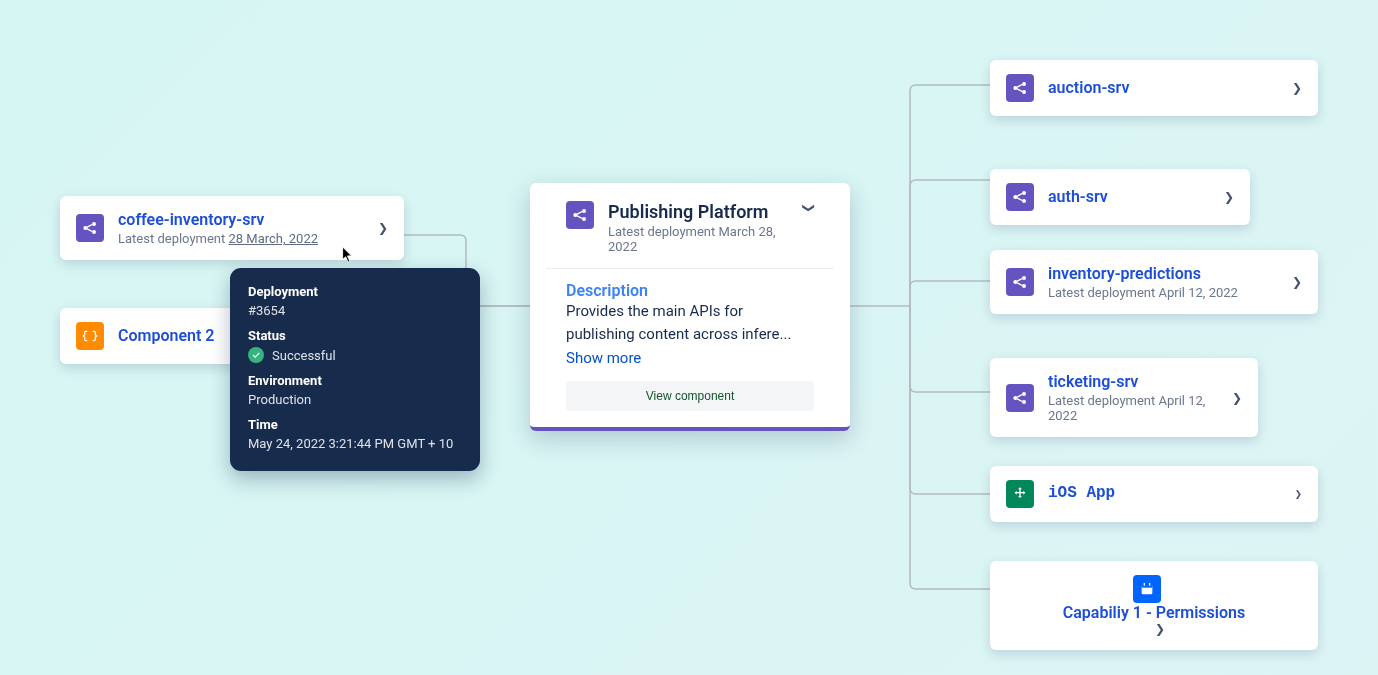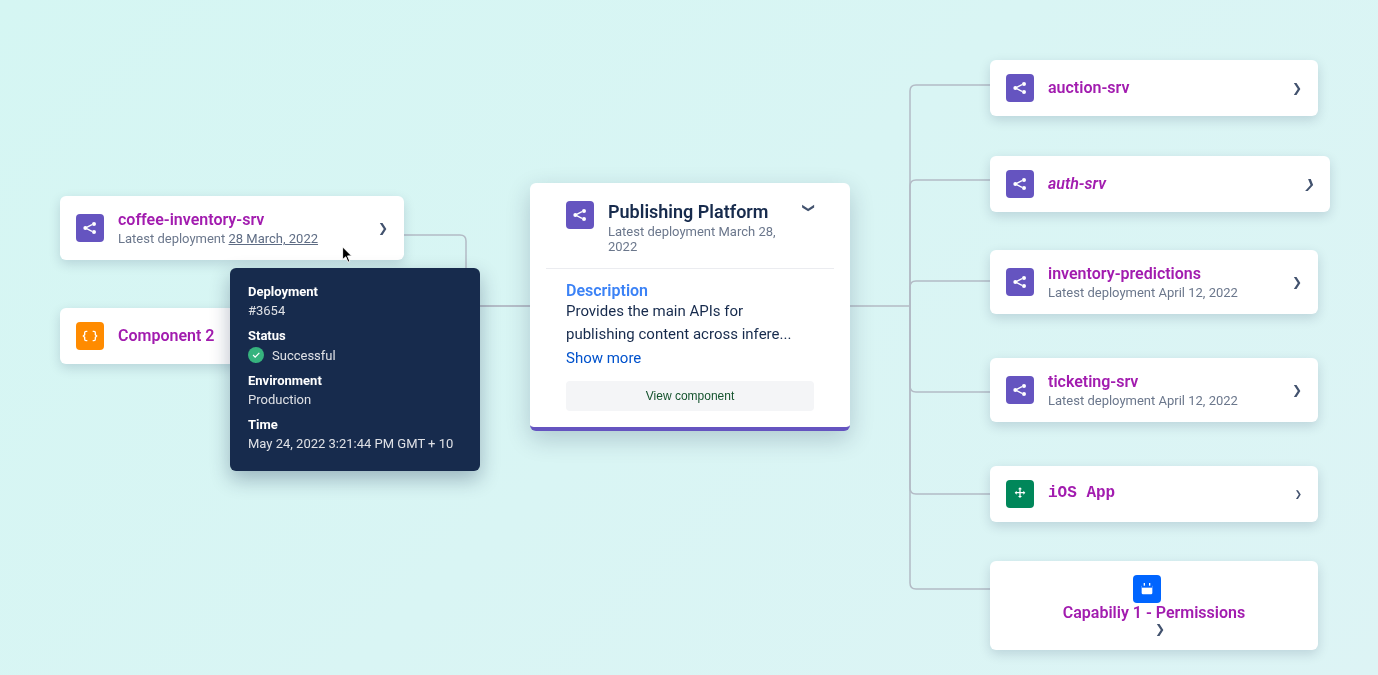--- a/index.html
+++ b/index.html
@@ -36,21 +36,21 @@
   .icon-orange  { background: #FF8B00; }
   .icon-green   { background: #00875A; }
   .icon-blue    { background: #0065FF; }
 
   .node-icon svg { width: 16px; height: 16px; fill: #fff; }
 
   .node-text { flex: 1; }
   .node-title {
     font-weight: 600;
     font-size: 16px;
-    color: #a21caf;
+    color: #1d4ed8;
     line-height: 1.2;
   }
   .node-sub {
     font-size: 13px;
     color: #6B778C;
     margin-top: 2px;
   }
   .node-sub .underlined {
     text-decoration: underline;
     color: #5E6C84;
@@ -118,21 +118,21 @@
     font-size: 12px;
     color: #14532d;
     cursor:pointer;
   }
 
   
   .tooltip {
     position: absolute;
     background: #172B4D;
     color: #fff;
-    border-radius: 6px;
+    border-radius: 11px;
     padding: 16px 18px;
     width: 250px;
     font-size: 13px;
     box-shadow: 0 8px 20px rgba(9,30,66,0.3);
   }
   .tooltip h4 {
     font-size: 13px;
     font-weight: 700;
     margin-bottom: 4px;
     color:#fff;
@@ -248,21 +248,21 @@
         <circle cx="18" cy="18" r="3"></circle>
         <path d="M7 11l8-4M7 13l8 4" stroke="#fff" stroke-width="2"></path>
       </svg>
   </div>
   <div class="node-text">
       <div class="node-title">auction-srv</div>
     </div>
   <div class="chevron">❯</div>
 </div>
 
-<div class="card" style="left:990px; top:156px; width:340px;font-style:italic;">
+<div class="card" style="left:990px; top:169px; width:260px;">
   <div class="node-icon icon-purple">
     <svg viewBox="0 0 24 24">
         <circle cx="5" cy="12" r="3"></circle>
         <circle cx="18" cy="6" r="3"></circle>
         <circle cx="18" cy="18" r="3"></circle>
         <path d="M7 11l8-4M7 13l8 4" stroke="#fff" stroke-width="2"></path>
       </svg>
   </div>
   <div class="node-text">
       <div class="node-title">auth-srv</div>
@@ -279,21 +279,21 @@
         <path d="M7 11l8-4M7 13l8 4" stroke="#fff" stroke-width="2"></path>
       </svg>
   </div>
   <div class="node-text">
     <div class="node-title">inventory-predictions</div>
     <div class="node-sub">Latest deployment April 12, 2022</div>
   </div>
   <div class="chevron">❯</div>
 </div>
 
-<div class="card" style="left:990px; top:358px; width:328px;">
+<div class="card" style="left:990px; top:358px; width:268px;">
   <div class="node-icon icon-purple">
     <svg viewBox="0 0 24 24">
         <circle cx="5" cy="12" r="3"></circle>
         <circle cx="18" cy="6" r="3"></circle>
         <circle cx="18" cy="18" r="3"></circle>
         <path d="M7 11l8-4M7 13l8 4" stroke="#fff" stroke-width="2"></path>
       </svg>
   </div>
   <div class="node-text">
     <div class="node-title">ticketing-srv</div>

